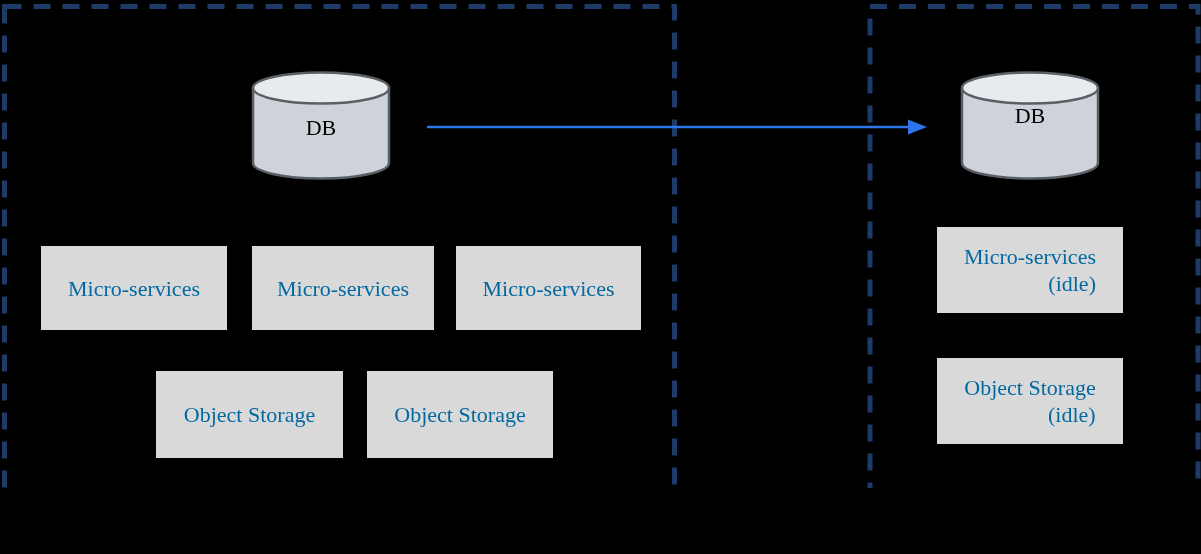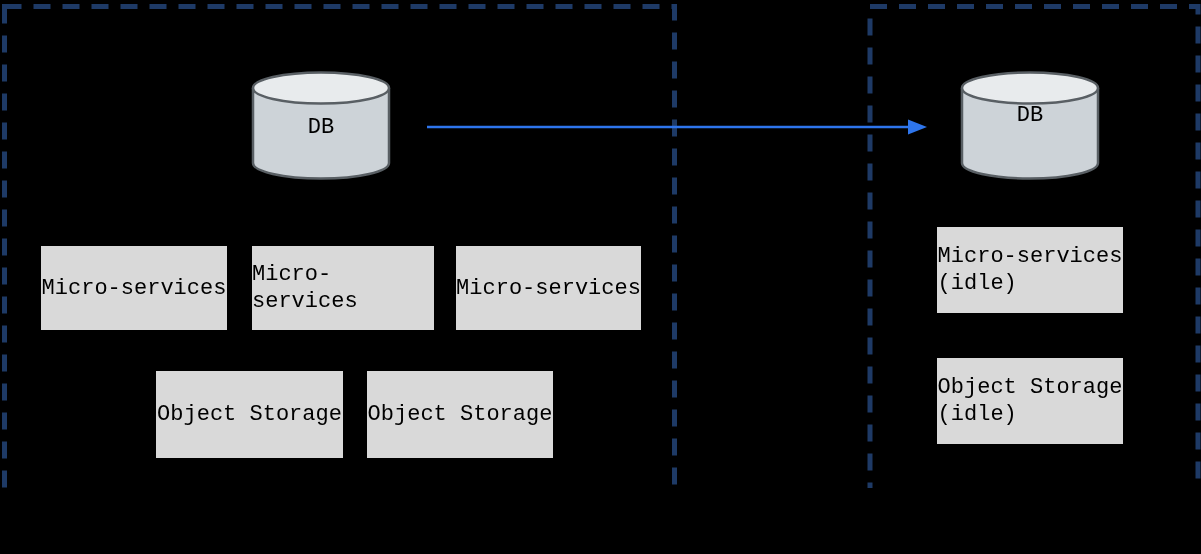--- a/index.html
+++ b/index.html
@@ -1,29 +1,29 @@
 <!DOCTYPE html>
 <html><head>
 <meta charset="utf-8">
 <style>
   html,body{margin:0;padding:0;background:#000;}
   .stage{
     position:relative;
     width:1201px;height:488px;
     background:#000000;
-    font-family:Liberation Mono, monospace;
+    font-family:Liberation Serif, serif;
     overflow:hidden;
   }
   .layer{position:absolute;left:0;top:0;}
   .node{
     position:absolute;
     background:#d9d9d9;
-    color:#000000;
+    color:#0369a1;
     display:flex;align-items:center;justify-content:center;
-    text-align:left;
+    text-align:right;
     font-size:22px;line-height:27px;
   }
   .cyl-label{
     position:absolute;
     color:#000;
     text-align:center;
     font-size:22px;line-height:28px;
   }
   
   #n-ms1{left:41px;top:246px;width:186px;height:84px;}

